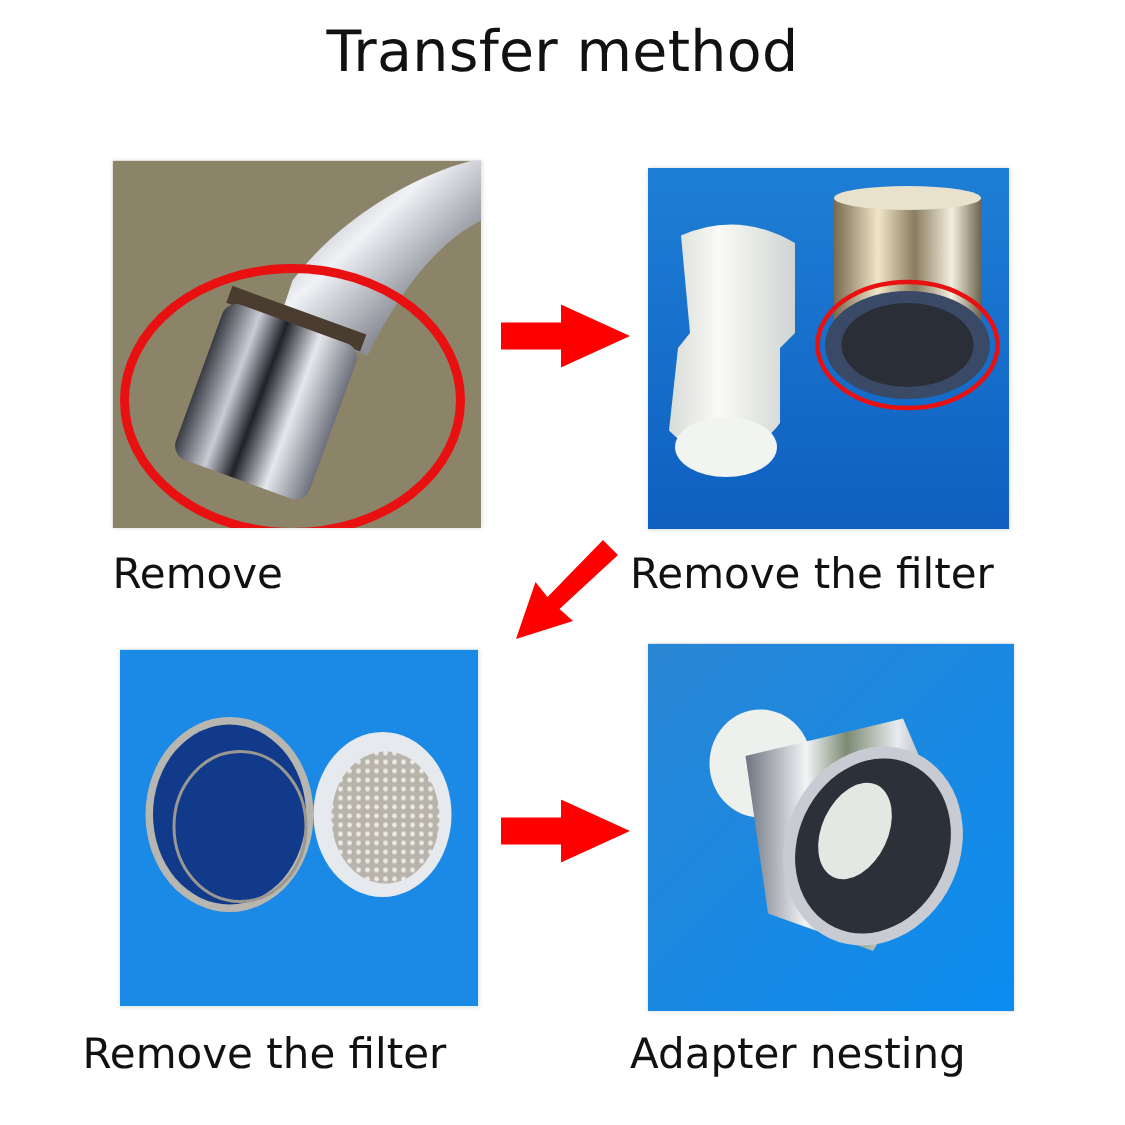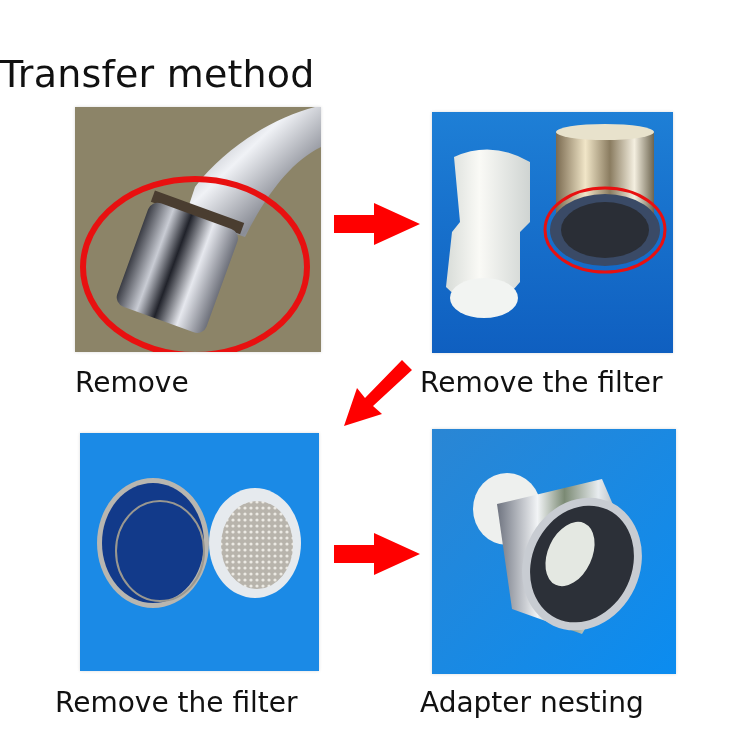--- a/index.html
+++ b/index.html
@@ -1,19 +1,19 @@
 <!DOCTYPE html>
 <html><head>
   <meta charset="utf-8">
   <style>
     html, body { margin: 0; padding: 0; background: #ffffff; }
     body { width: 750px; height: 750px; position: relative; overflow: hidden;
            font-family: "DejaVu Sans", "Liberation Sans", sans-serif; color: #111; }
-    .title { position: absolute; left: 0; top: 8px; width: 750px; text-align: left;
-             font-size: 38px; line-height: 52px; color: #111; letter-spacing: 0.2px; margin-top: 40px; }
+    .title { position: absolute; left: 0; top: 8px; width: 750px; text-align: center;
+             font-size: 38px; line-height: 52px; color: #111; letter-spacing: 0.2px; }
     .panel { position: absolute; overflow: hidden; box-shadow: 0 0 3px rgba(0,0,0,0.15); }
     .panel svg { display: block; width: 100%; height: 100%; }
     .caption { position: absolute; font-size: 28px; line-height: 36px; color: #111; white-space: nowrap; }
     .arrow { position: absolute; }
     .arrow svg { display: block; width: 100%; height: 100%; }
   </style>
 </head>
 <body>
 
 <div class="title">Transfer method</div>

